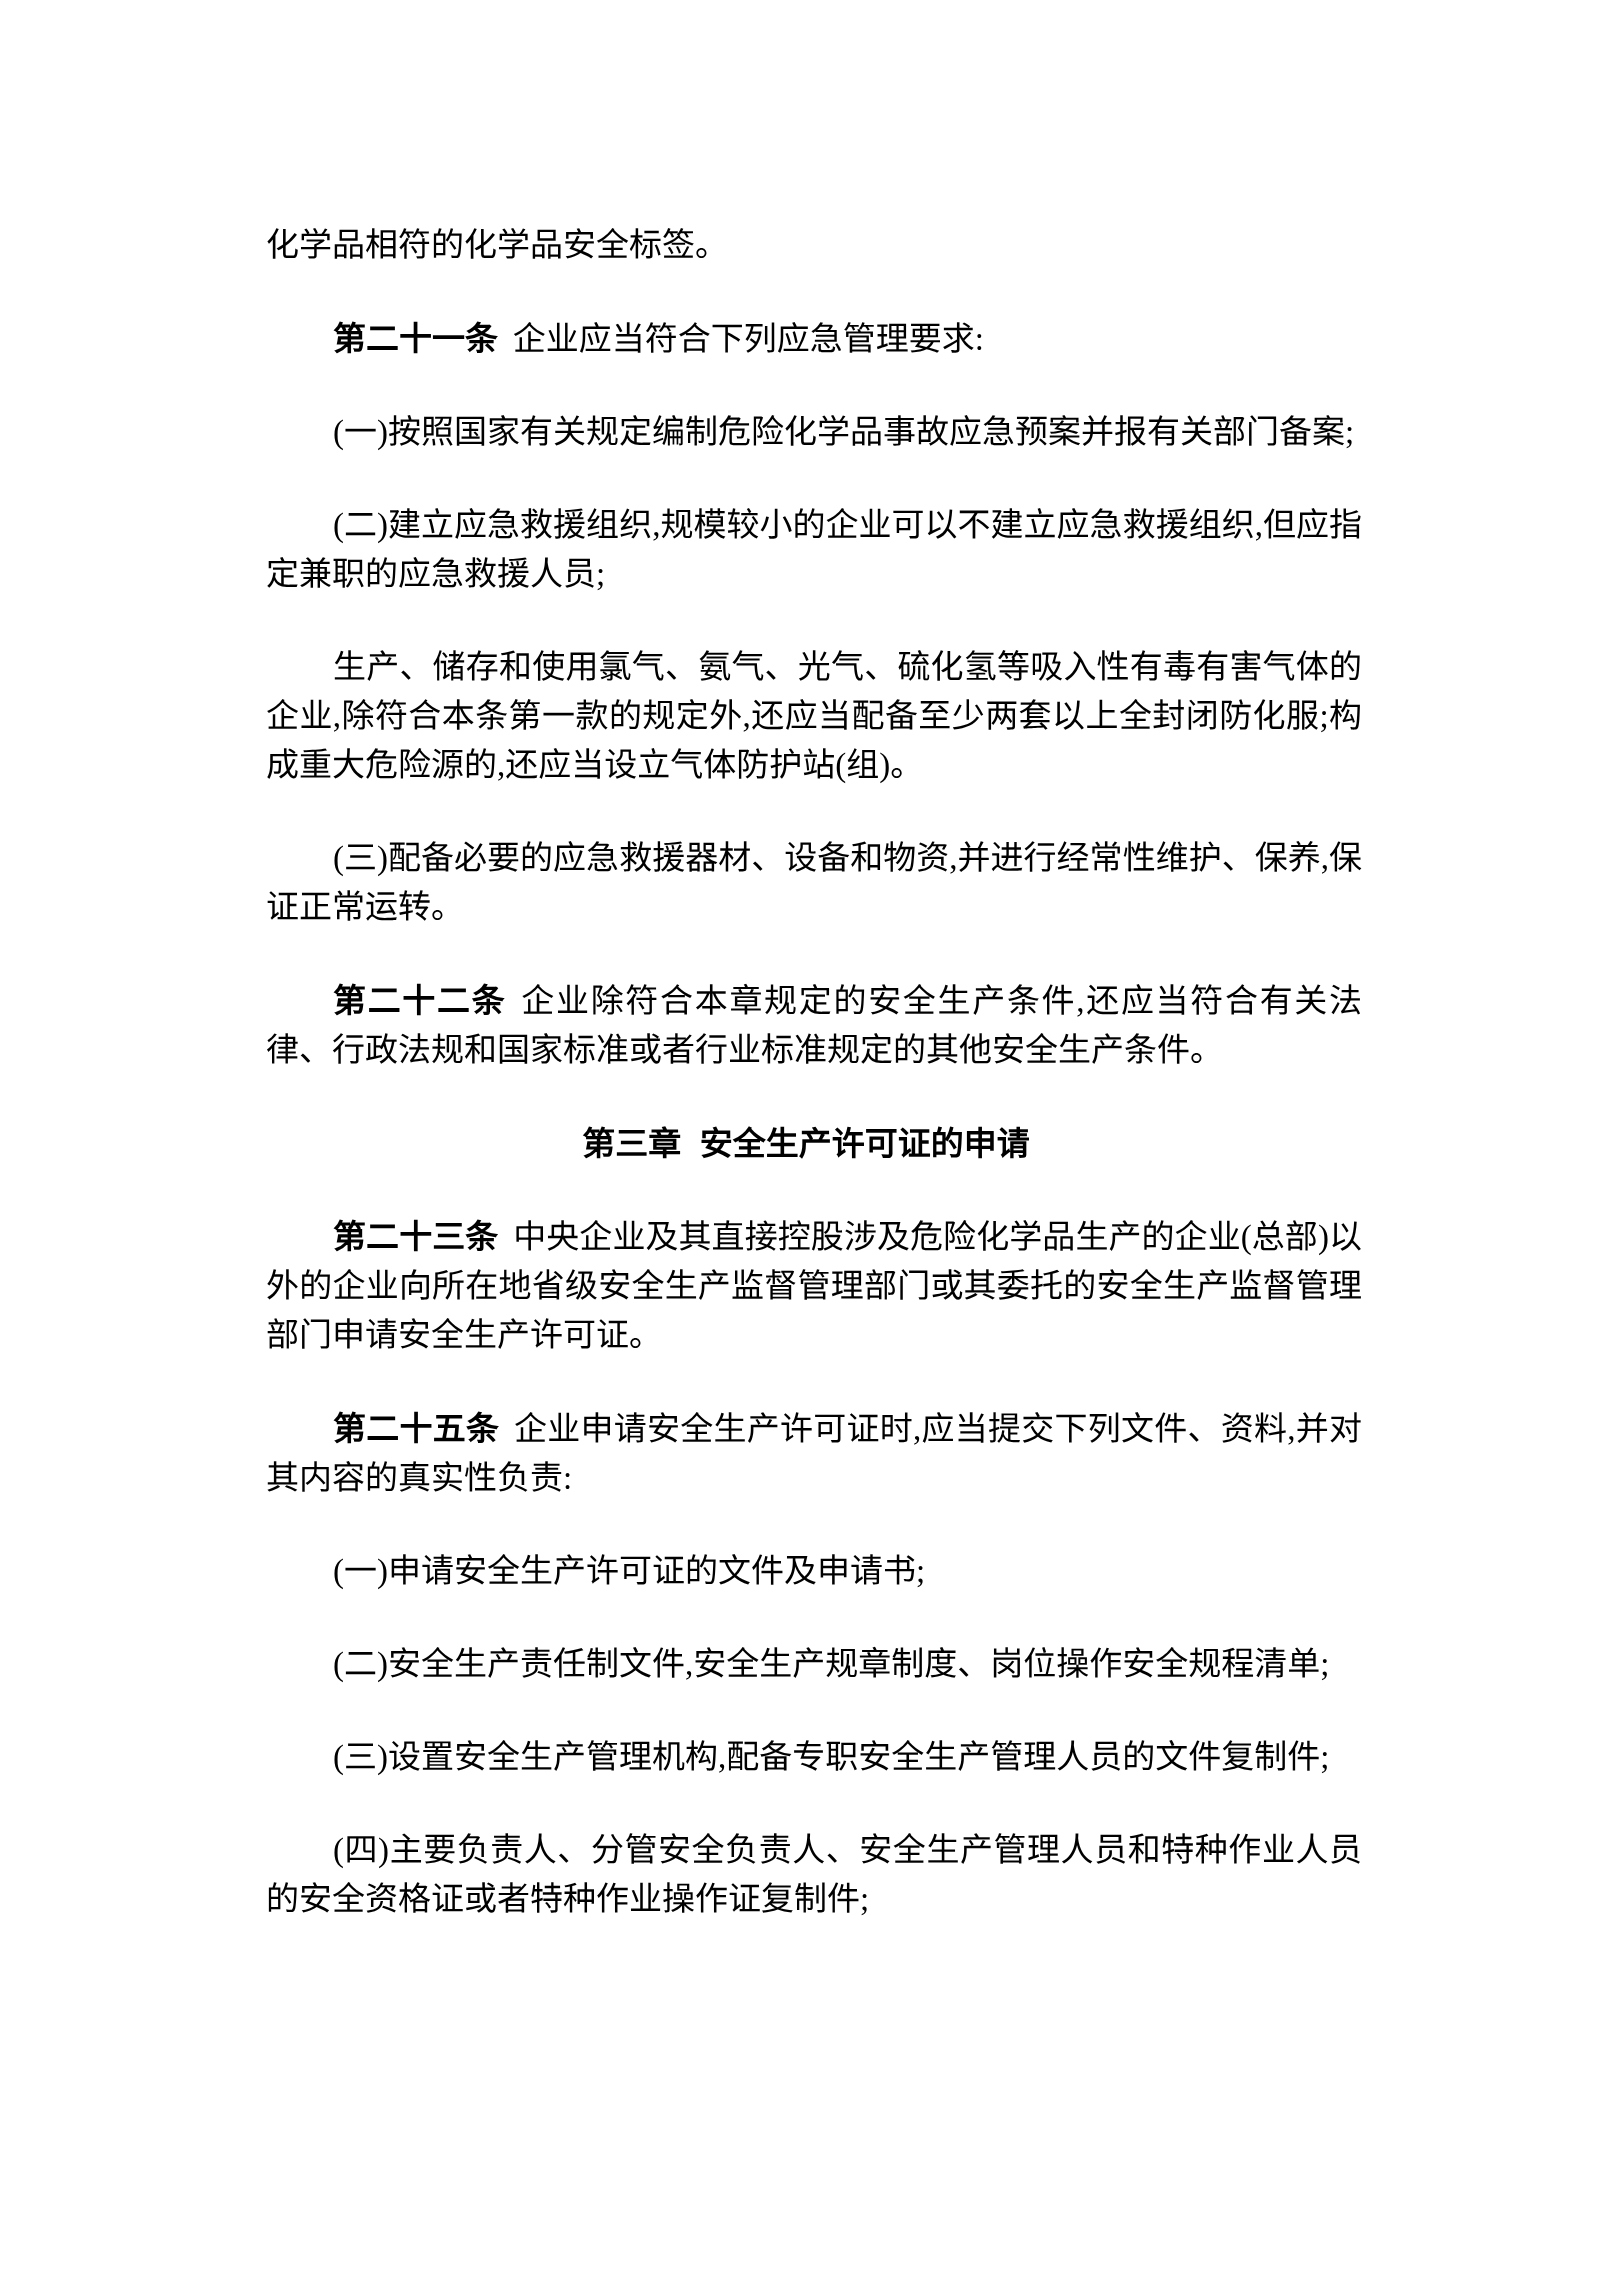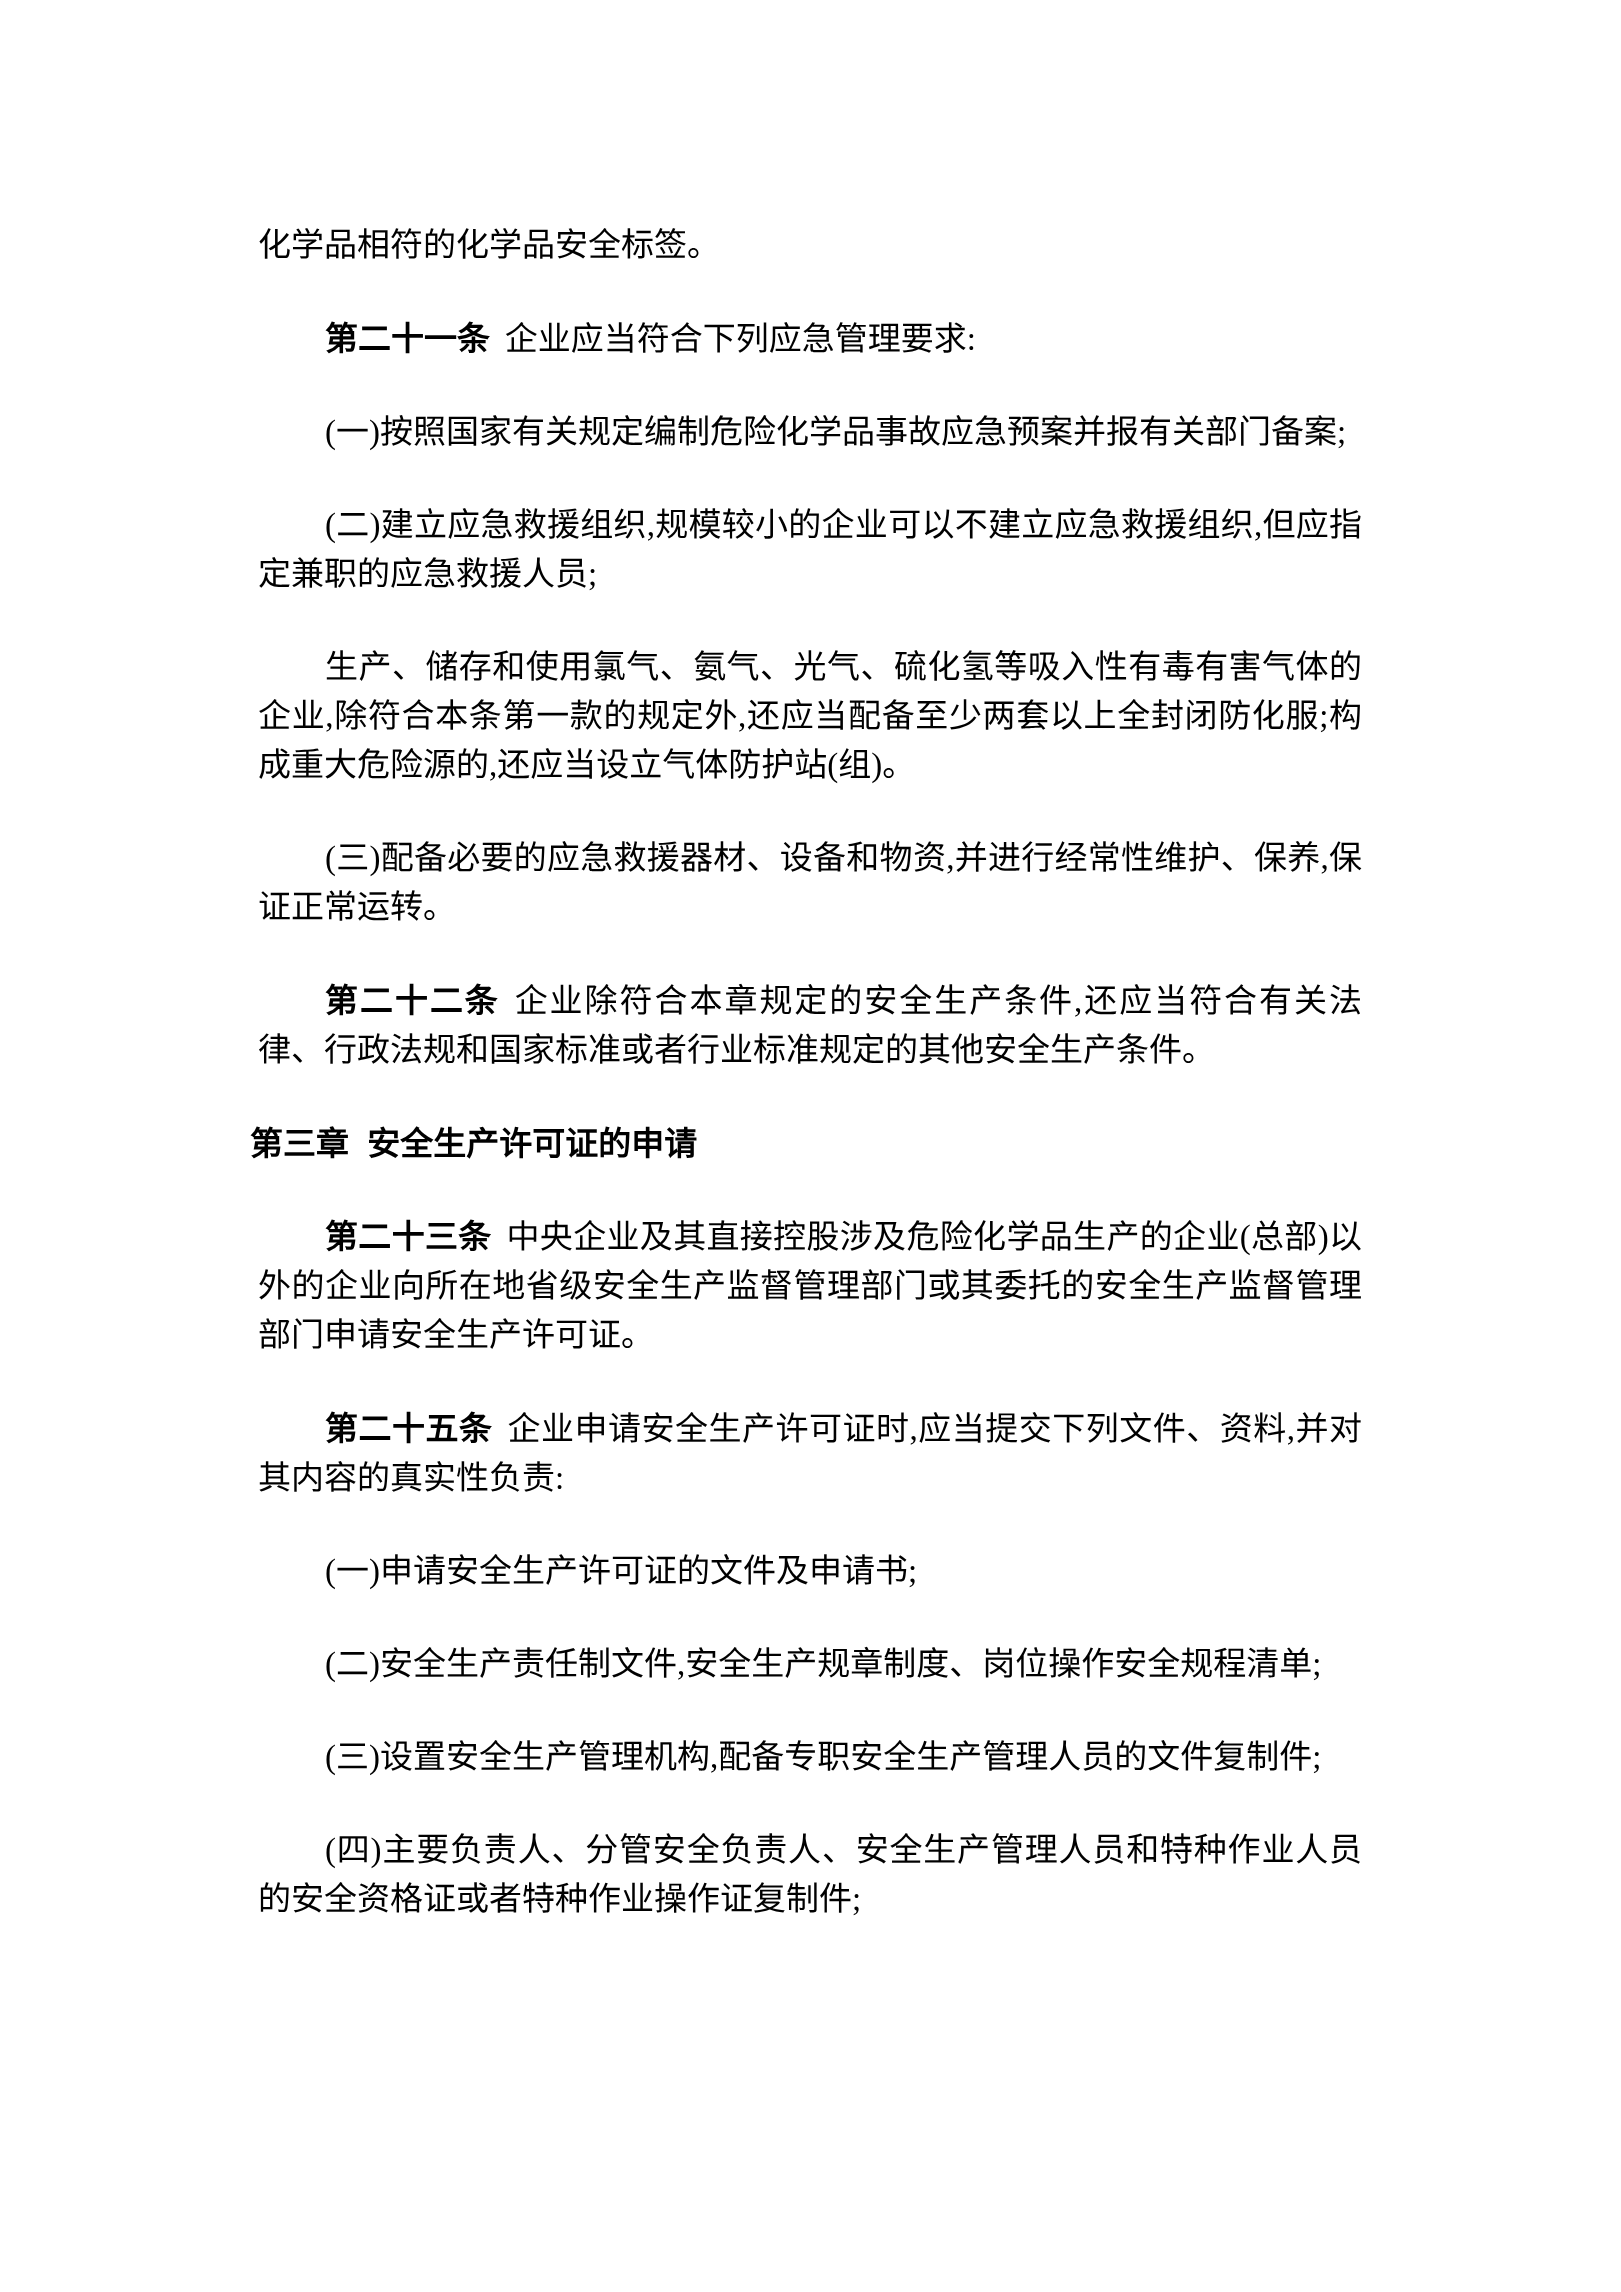--- a/index.html
+++ b/index.html
@@ -15,40 +15,40 @@
     margin: 0;
     background: var(--page-bg, #ffffff);
     color: var(--page-fg, #000000);
     padding: 221px 259px 0 250px;
     font-family: "Liberation Serif", "DejaVu Serif", serif;
     font-size: 33px;
     line-height: 49px;
     overflow: hidden;
   }
   .para {
-    margin: 0 0 44px 8px;
+    margin: 0 0 44px 16px;
     text-align: justify;
     text-indent: 67px;
     line-break: strict;
   }
   .para.no-indent {
     text-indent: 0;
   }
   .prefix {
     font-family: "Liberation Sans", "DejaVu Sans", sans-serif;
     font-weight: 700;
     margin-right: 0.45em;
   }
   .prefix:empty {
     display: none;
     margin: 0;
   }
   .chapter {
     margin: 0 0 44px 0;
-    text-align: left;
+    text-align: center;
     text-indent: 0;
     font-family: "Liberation Sans", "DejaVu Sans", sans-serif;
     font-weight: 700;
     white-space: pre-wrap;
   }
 </style>
 </head>
 <body>
 
 <div class="page" style="--page-bg: #ffffff; --page-fg: #000000;">

